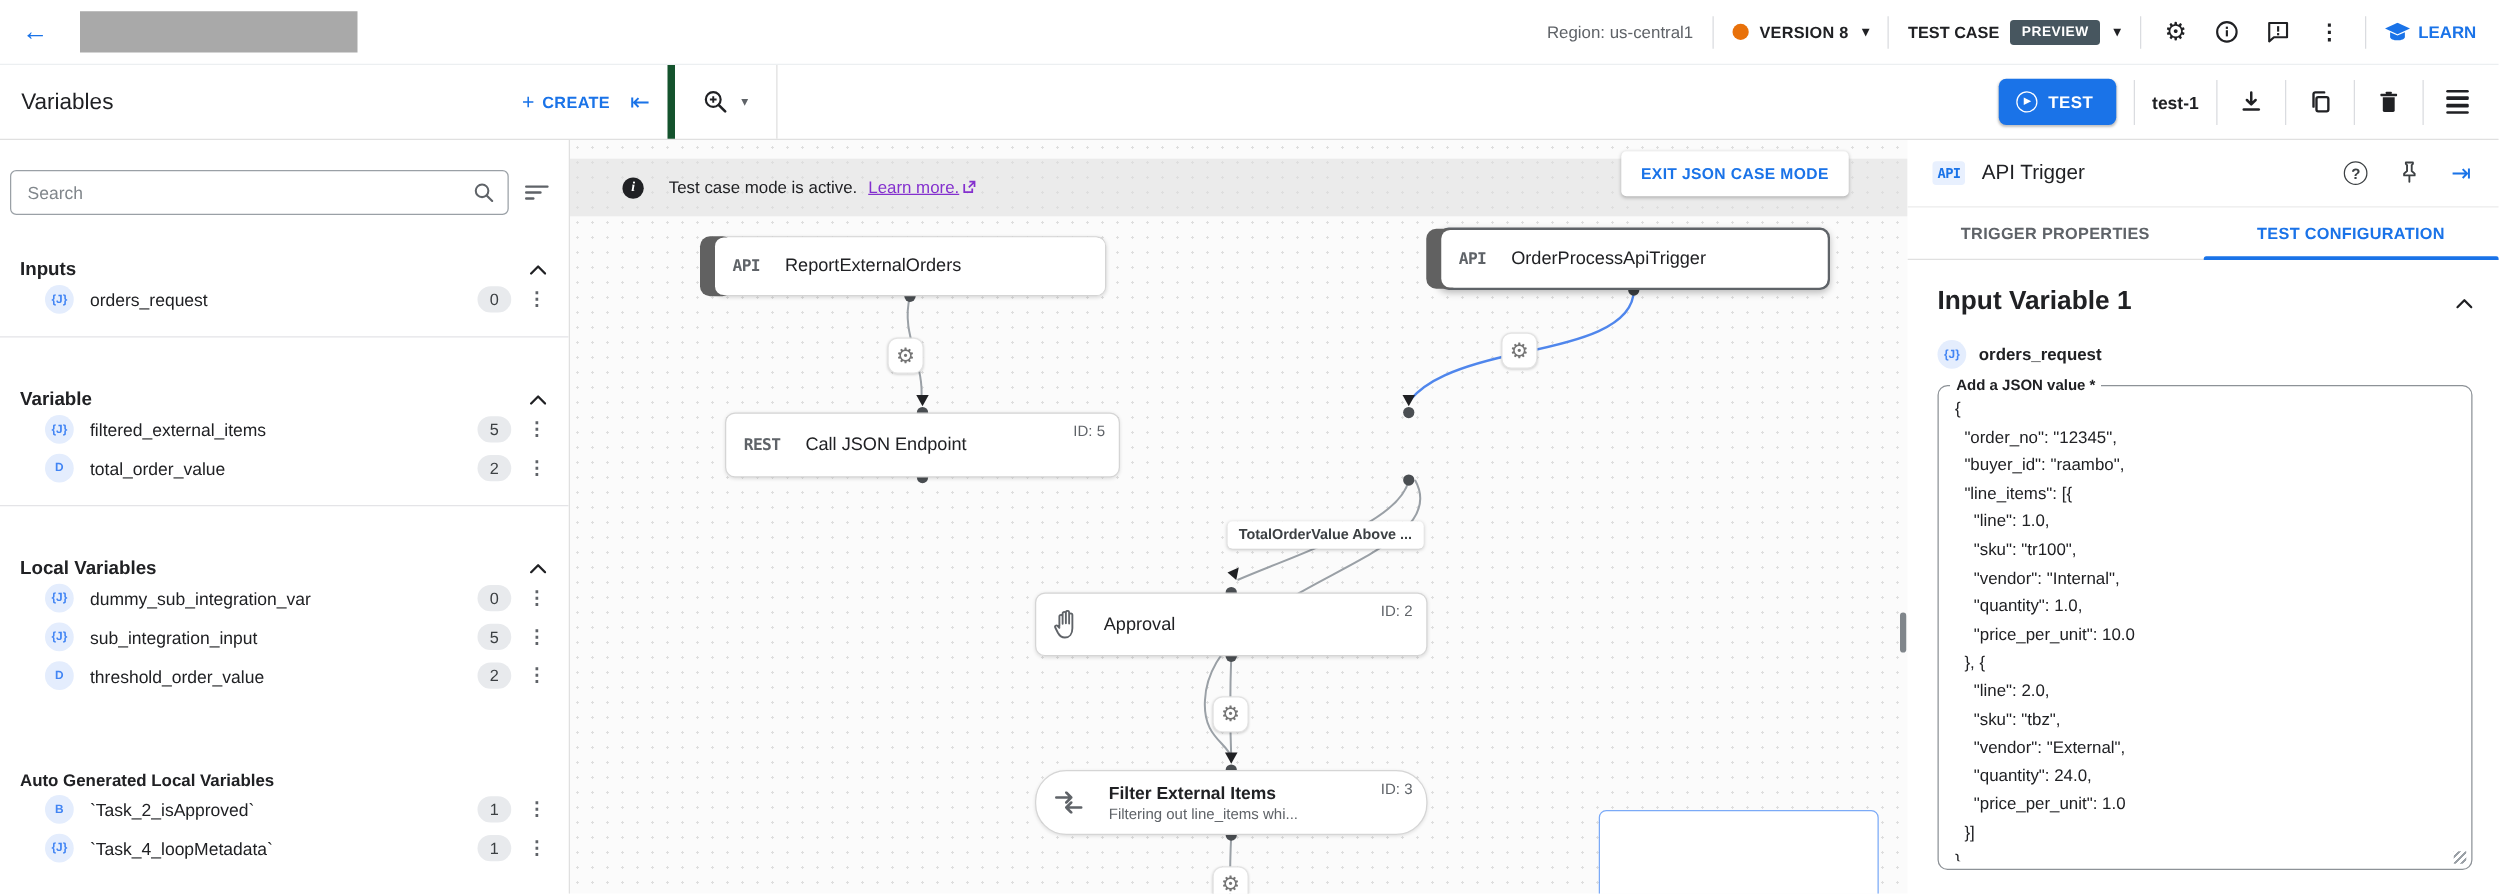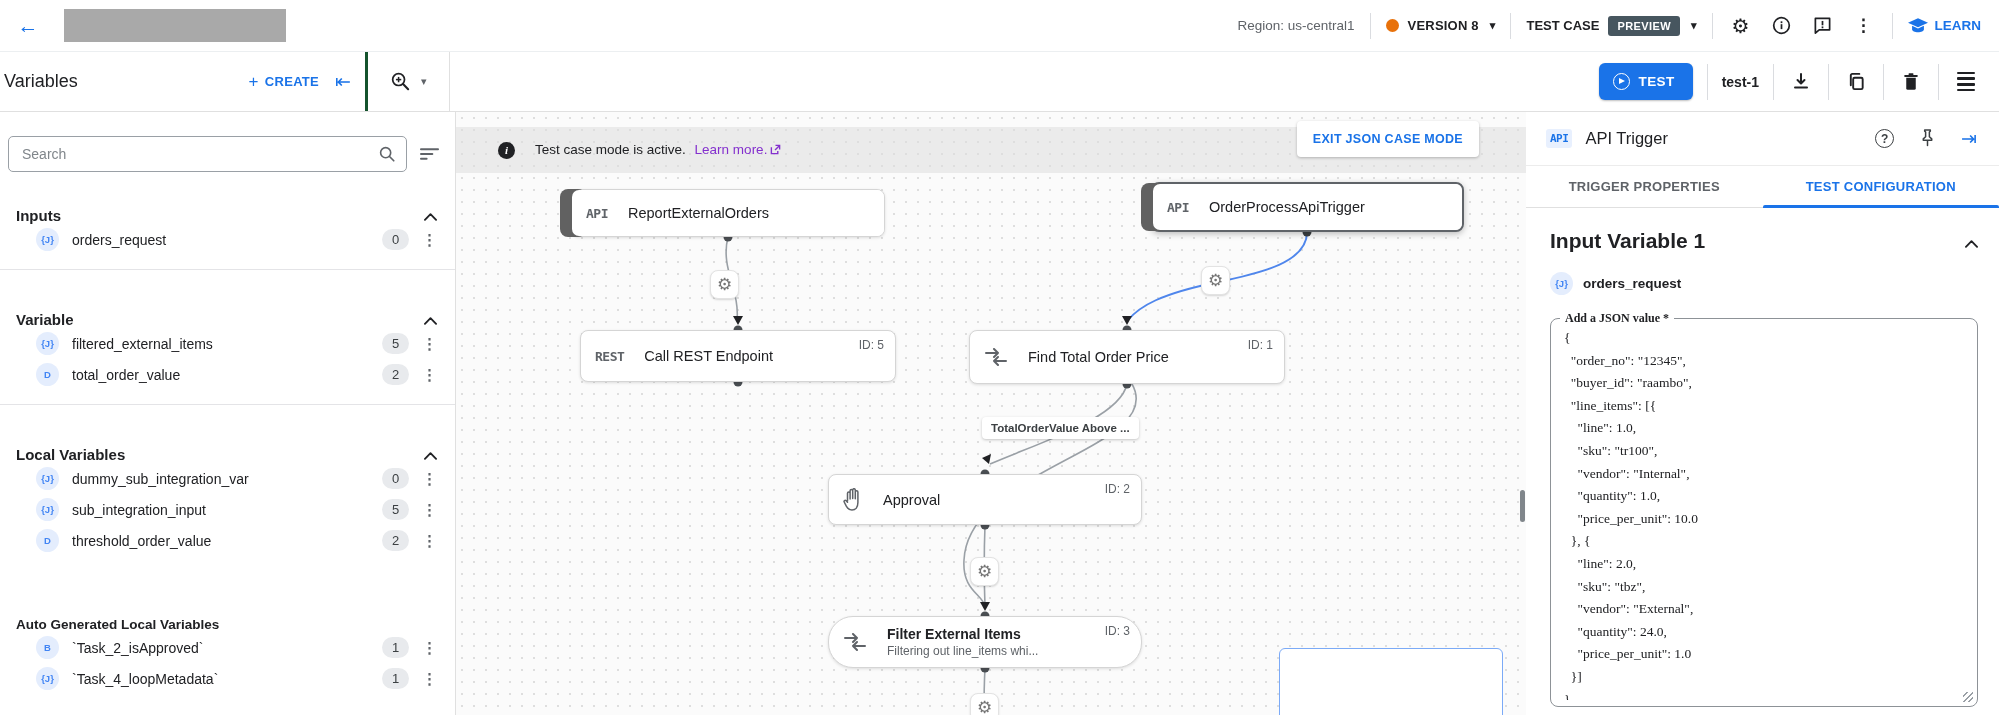--- a/index.html
+++ b/index.html
@@ -18,21 +18,21 @@
   .caret { font-size:11px; color:#202124; margin-left:2px; }
   .testcase { display:flex; align-items:center; gap:9px; font-weight:700; font-size:13px; cursor:pointer; }
   .preview-badge { background:#47565f; color:#fff; font-size:11px; font-weight:700; letter-spacing:.4px; padding:4px 9px; border-radius:3px; }
   .ic-btn { width:26px; height:26px; display:flex; align-items:center; justify-content:center; color:#202124; cursor:pointer; }
   .gear-glyph { font-size:20px; line-height:1; }
   .more-glyph { font-size:17px; font-weight:700; }
   .learn { display:flex; align-items:center; gap:7px; color:#1a73e8; font-weight:700; font-size:13.5px; cursor:pointer; }
 
   
   .toolbar { height:60px; display:flex; align-items:stretch; border-bottom:1px solid #e0e0e0; background:#fff; position:relative; }
-  .tb-left { width:368px; border-right:3px solid #14532d; display:flex; align-items:center; padding:0 14px 0 4px; }
+  .tb-left { width:540px; border-right:6px solid #14532d; display:flex; align-items:center; padding:0 14px 0 17px; }
   .tb-title { font-size:18px; color:#202124; }
   .tb-left-actions { margin-left:auto; display:flex; align-items:center; gap:16px; }
   .create-link { color:#1a73e8; font-weight:700; font-size:13px; letter-spacing:.3px; display:flex; align-items:center; gap:6px; cursor:pointer; }
   .plus { font-size:17px; font-weight:400; }
   .collapse-left { color:#1a73e8; font-size:19px; cursor:pointer; }
   .tb-zoom { display:flex; align-items:center; gap:8px; padding:0 22px; border-right:1px solid #e0e0e0; cursor:pointer; }
   .tb-right { margin-left:auto; display:flex; align-items:center; gap:14px; padding-right:20px; }
   .test-btn { background:#1a73e8; color:#fff; border:none; border-radius:6px; height:37px; padding:0 18px 0 14px; display:flex; align-items:center; gap:9px; font-weight:700; font-size:13.5px; letter-spacing:.4px; cursor:pointer; box-shadow:0 1px 2px rgba(0,0,0,.25); }
   .play-circle { width:17px; height:17px; border:1.8px solid #fff; border-radius:50%; position:relative; }
   .play-circle::after { content:""; position:absolute; left:5px; top:3.5px; border-left:6px solid #fff; border-top:3.5px solid transparent; border-bottom:3.5px solid transparent; }
@@ -58,21 +58,21 @@
   .var-name { font-size:14px; color:#202124; }
   .count-pill { margin-left:auto; background:#e8eaed; border-radius:11px; min-width:27px; height:21px; display:flex; align-items:center; justify-content:center; font-size:13px; color:#3c4043; padding:0 7px; }
   .kebab { color:#5f6368; font-size:15px; font-weight:700; letter-spacing:0; cursor:pointer; line-height:1; }
   .sb-divider { border-top:1px solid #e4e4e7; margin:14px 0; }
 
   
   .canvas { position:relative; width:1070px; background:#fbfbfb; background-image:radial-gradient(#dedede 1.1px, transparent 1.1px); background-size:12px 12px; overflow:hidden; }
   .banner { position:absolute; left:0; right:0; top:15px; height:46px; background:rgba(222,222,222,.55); display:flex; align-items:center; padding:0 48px 0 42px; }
   .banner-info { width:17px; height:17px; border-radius:50%; background:#202124; color:#fff; font-size:11px; font-weight:700; display:flex; align-items:center; justify-content:center; font-family:"Liberation Serif",serif; font-style:italic; }
   .banner-text { margin-left:20px; font-size:13.5px; color:#202124; }
-  .banner-link { color:#8430ce; margin-left:5px; cursor:pointer;margin-top:44px; }
+  .banner-link { color:#8430ce; text-decoration:underline; margin-left:5px; cursor:pointer;margin-top:44px; }
   .ext-ic { display:inline-block; margin-left:3px; vertical-align:-1px; }
   .exit-btn { position:absolute; right:47px; top:9px; background:#fff; border:none; border-radius:4px; color:#1a73e8; font-weight:700; font-size:12.5px; letter-spacing:.3px; padding:11px 16px; box-shadow:0 1px 3px rgba(0,0,0,.25); cursor:pointer; }
 
   svg.edges { position:absolute; inset:0; }
 
   .node { position:absolute; background:#fff; border:1px solid #d5d5d5; border-radius:8px; box-shadow:0 1px 3px rgba(0,0,0,.12); display:flex; align-items:center; padding:0 14px; cursor:pointer; }
   .node .nid { position:absolute; top:7px; right:11px; font-size:12px; color:#5f6368; }
   .node-title { font-size:14.5px; color:#202124; margin-left:20px; white-space:nowrap; }
   .kind-label { font-family:"DejaVu Sans Mono",monospace; font-weight:700; font-size:13px; color:#5f6368; letter-spacing:-0.5px; }
   .trigger::before { content:""; position:absolute; left:-12px; top:-1px; bottom:-1px; width:26px; background:#616161; border-radius:8px; z-index:0; }
@@ -100,21 +100,21 @@
   .collapse-right { color:#1a73e8; font-size:19px; cursor:pointer; }
   .tabs { display:flex; border-top:1px solid #ececec; border-bottom:1px solid #e0e0e0; height:43px; }
   .tab { flex:1; display:flex; align-items:center; justify-content:center; font-size:13px; font-weight:700; letter-spacing:.25px; color:#5f6368; position:relative; cursor:pointer; }
   .tab.active { color:#1a73e8; }
   .tab.active::after { content:""; position:absolute; left:0; right:0; bottom:-1px; height:3px; background:#1a73e8; border-radius:2px 2px 0 0; }
   .panel-body { padding:18px 21px 0 24px; }
   .pb-sec { display:flex; align-items:center; font-weight:700; font-size:21px; height:30px;text-align:center; }
   .pb-sec .chev { margin-left:auto; }
   .pvar-row { display:flex; align-items:center; gap:10px; margin-top:16px; }
   .pvar-name { font-weight:700; font-size:13.5px; }
-  fieldset.json-field { margin-top:16px; border:1px solid #8d9297; border-radius:8px; padding:0 0 6px 0; position:relative;font-family:Liberation Serif, serif; }
+  fieldset.json-field { margin-top:6px; border:1px solid #8d9297; border-radius:8px; padding:0 0 6px 0; position:relative; }
   fieldset.json-field legend { font-size:12px; font-weight:700; color:#202124; margin-left:9px; padding:0 5px; }
   .json-text { font-size:13.5px; line-height:22.6px; white-space:pre; padding:1px 12px 2px 13px; color:#202124; overflow:hidden; height:374px; }
   .resize-grip { position:absolute; right:4px; bottom:4px; width:10px; height:10px; background:
      repeating-linear-gradient(135deg, transparent 0 2.5px, #9aa0a6 2.5px 4px); cursor:nwse-resize; }
 
   .chev svg, .chev { color:#202124; }
 </style>
 </head>
 <body>
 
@@ -368,34 +368,24 @@
     </div>
 
     <div class="node trigger selected" style="left:695px; top:70px; width:313px; height:50px;">
       <span class="trigger-fill"></span>
       <span class="kind-label">API</span>
       <span class="node-title">OrderProcessApiTrigger</span>
     </div>
 
     <div class="node" style="left:124px; top:218px; width:316px; height:52px;">
       <span class="kind-label">REST</span>
-      <span class="node-title">Call REST Endpoint</span>
+      <span class="node-title">Call JSON Endpoint</span>
       <span class="nid">ID: 5</span>
     </div>
 
-    <div class="node" style="left:513px; top:218px; width:316px; height:54px;">
-      <span class="map-icon">
-        <svg width="24" height="18" viewBox="0 0 24 18">
-            <path d="M2 5h12M10 1l4 4-4 4" fill="none" stroke="#5f6368" stroke-width="2" stroke-linecap="round" stroke-linejoin="round"></path>
-            <path d="M22 13H10M14 9l-4 4 4 4" fill="none" stroke="#5f6368" stroke-width="2" stroke-linecap="round" stroke-linejoin="round"></path>
-          </svg>
-      </span>
-      <span class="node-title">Find Total Order Price</span>
-      <span class="nid">ID: 1</span>
-    </div>
 
     <div class="edge-label" style="left:526px; top:305px;">TotalOrderValue Above ...</div>
 
     <div class="node" style="left:372px; top:362px; width:314px; height:51px;">
       <span class="hand-icon">
         <svg width="20" height="24" viewBox="0 0 20 24">
             <path d="M4.5 13V5.2a1.3 1.3 0 0 1 2.6 0V11M7.1 11V2.8a1.3 1.3 0 0 1 2.6 0V10.6M9.7 10.6V2a1.3 1.3 0 0 1 2.6 0v8.8M12.3 10.8V4a1.3 1.3 0 0 1 2.6 0v10.5c0 4.5-2.3 7.5-6 7.5-3 0-4.3-1.4-5.6-3.8L1.2 14c-.6-1.1.8-2.2 1.8-1.4l1.5 1.6" fill="none" stroke="#5f6368" stroke-width="1.5" stroke-linecap="round" stroke-linejoin="round"></path>
           </svg>
       </span>
       <span class="node-title">Approval</span>

